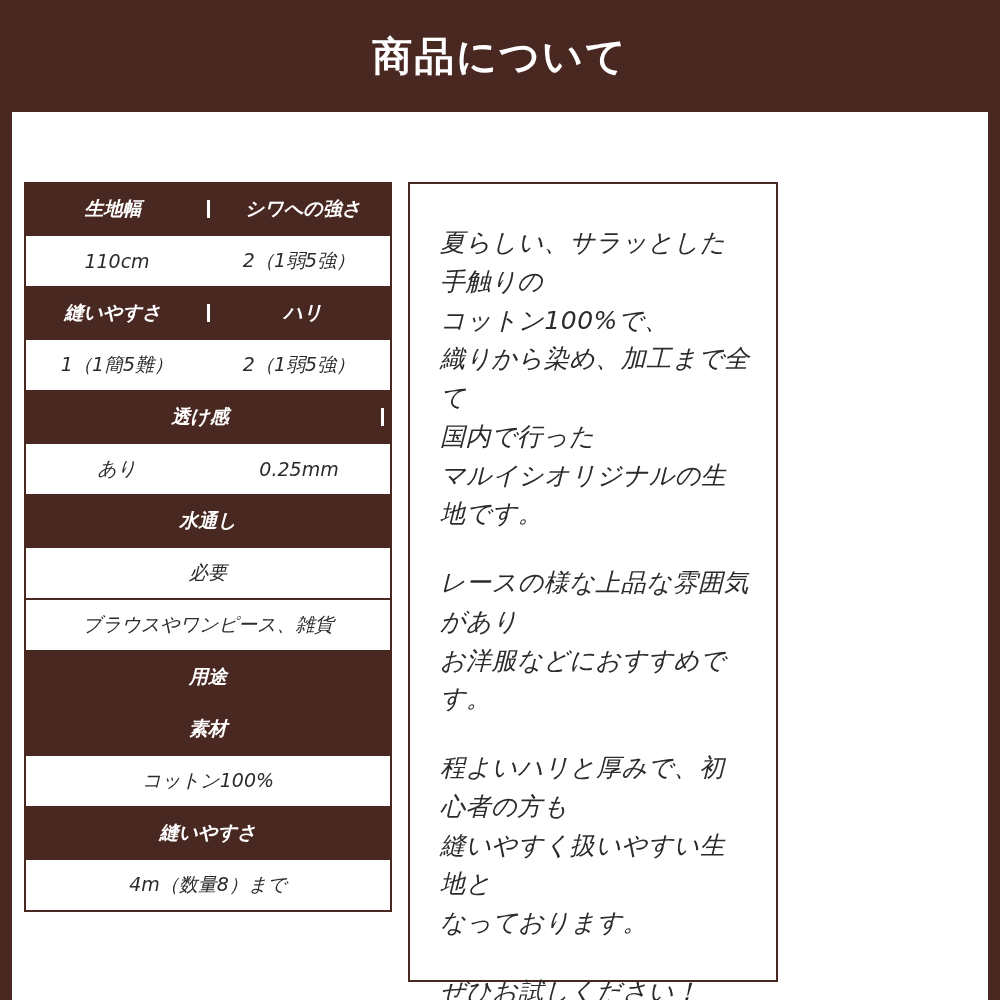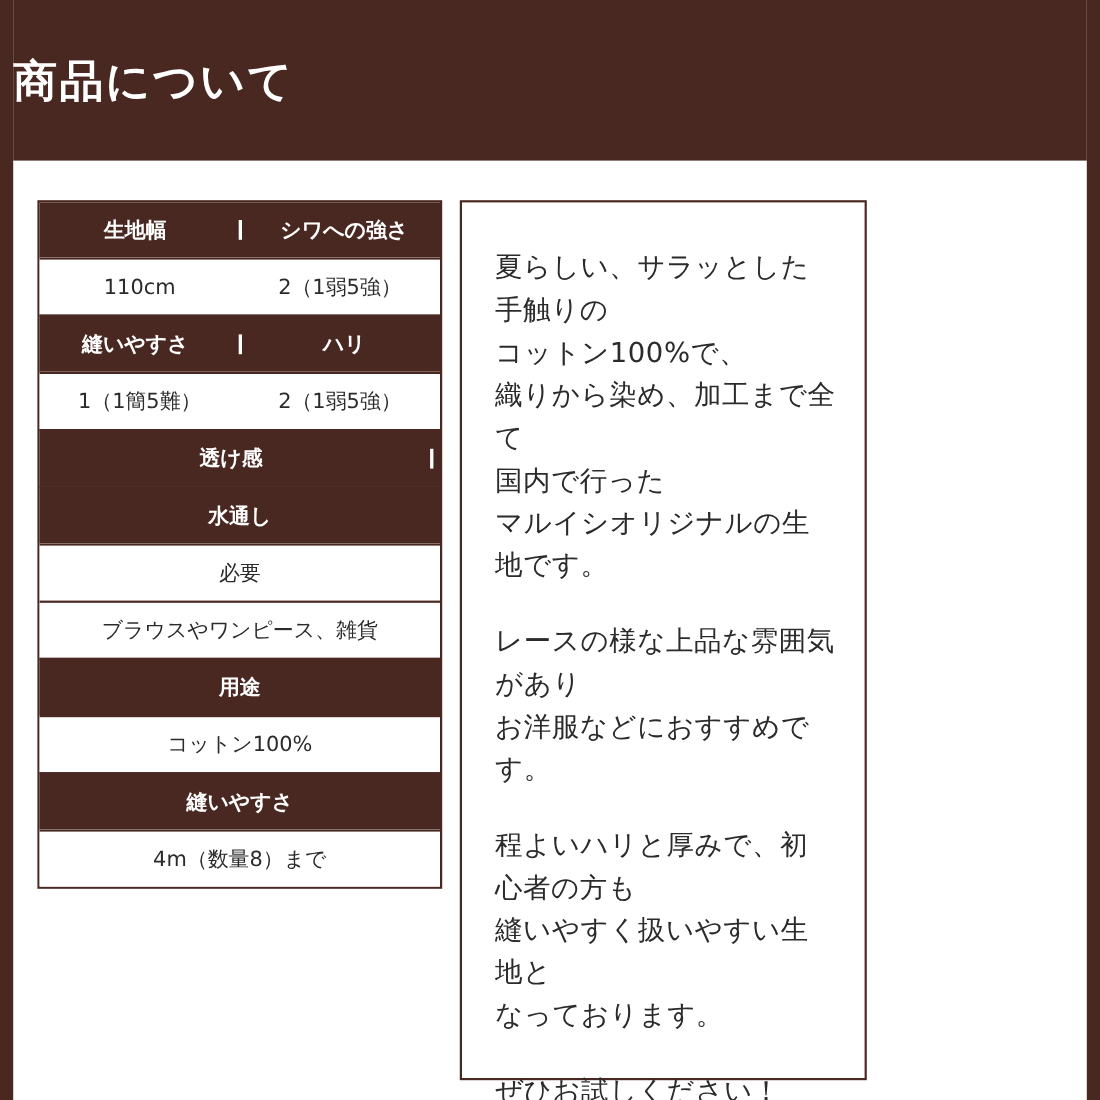--- a/index.html
+++ b/index.html
@@ -22,40 +22,42 @@
     box-sizing: border-box;
     border-left: 12px solid #4a2822;
     border-right: 12px solid #4a2822;
   }
   
   .header {
     position: absolute;
     left: 0;
     top: 0;
     width: 976px;
-    height: 146px;
+    height: 112px;
     background: #4a2822;
     display: flex;
     align-items: center;
+    justify-content: center;
   }
   .header-title {
     color: #ffffff;
     font-size: 40px;
     font-weight: bold;
     letter-spacing: 2px;
   }
   
   .content {
     position: absolute;
-    left: 12px;
+    left: 2px;
     top: 146px;
     width: 776px;
     height: 854px;
     display: flex;
     gap: 0;
+    font-style: italic;
   }
   .left-col {
     width: 368px;
     margin-left: 10px;
     margin-top: 36px;
   }
   .right-col {
     flex: 1;
     margin-left: 16px;
     margin-right: 12px;
@@ -156,31 +158,38 @@
             <div class="cell">ハリ</div>
           </div>
           <div class="row val">
             <div class="cell">1（1簡5難）</div>
             <div class="cell">2（1弱5強）</div>
           </div>
           <div class="row head">
             <div class="cell">透け感</div>
             <div class="divider"></div>
           </div>
+          <div class="row val">
+            <div class="cell">あり</div>
+            <div class="cell">0.25mm</div>
+          </div>
           <div class="row head">
             <div class="cell full">水通し</div>
           </div>
           <div class="row val">
             <div class="cell full">必要</div>
           </div>
           <div class="row val">
             <div class="cell full small">ブラウスやワンピース、雑貨</div>
           </div>
           <div class="row head">
             <div class="cell full">用途</div>
+          </div>
+          <div class="row head">
+            <div class="cell full">素材</div>
           </div>
           <div class="row val">
             <div class="cell full">コットン100%</div>
           </div>
           <div class="row head">
             <div class="cell full">縫いやすさ</div>
           </div>
           <div class="row val">
             <div class="cell full">4m（数量8）まで</div>
           </div>

